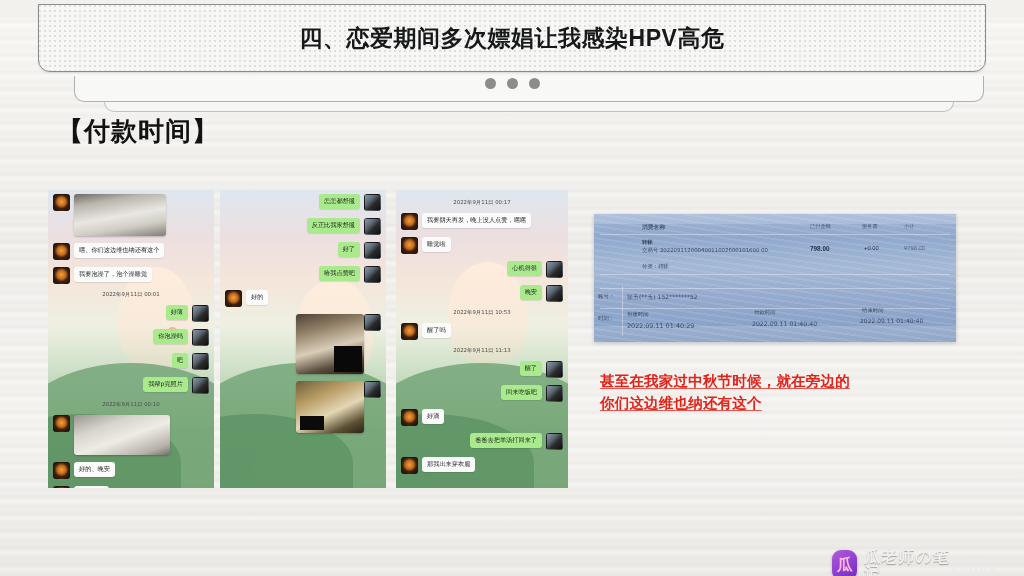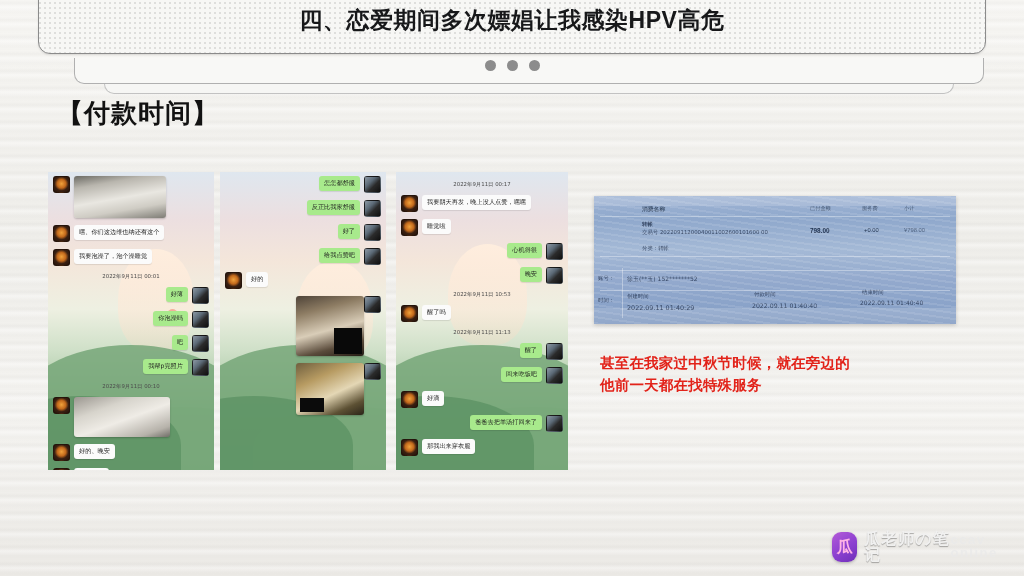--- a/index.html
+++ b/index.html
@@ -12,20 +12,21 @@
   #slide{
     position:absolute;inset:0;
     background:
       repeating-linear-gradient(180deg,
         rgba(255,255,255,0.0) 0px,
         rgba(0,0,0,0.022) 3px,
         rgba(255,255,255,0.35) 7px,
         rgba(0,0,0,0.012) 12px,
         rgba(255,255,255,0.0) 17px),
       linear-gradient(180deg,#f7f6f3 0%,#efeeea 40%,#f4f3f0 72%,#eceae6 100%);
+    margin-top: 18px;
   }
   
   .hdr-card{
     position:absolute;border:1.6px solid #8b8b8b;border-radius:10px;
     background:#fbfbfa;box-sizing:border-box;
   }
   #hdr-back2{left:104px;top:66px;width:850px;height:28px;border-color:#c2c2c2;border-top:none;border-radius:0 0 10px 10px;background:#f6f6f4;}
   #hdr-back1{left:74px;top:58px;width:910px;height:26px;border-color:#b0b0b0;border-top:none;border-radius:0 0 10px 10px;background:#f8f8f6;}
   #hdr-main{
     left:38px;top:-14px;width:948px;height:68px;border-radius:0 0 12px 12px;
@@ -126,21 +127,21 @@
   .rc-vline{position:absolute;top:72px;bottom:6px;width:1px;background:rgba(255,255,255,.35);}
 
   
   #red-note{
     position:absolute;left:600px;top:352px;width:360px;
     color:#e2231a;font-size:14.5px;font-weight:bold;line-height:1.52;
     letter-spacing:.2px;
     font-family:"DejaVu Sans","Liberation Sans",sans-serif;
   }
   #red-note span{
-    display:block;text-decoration-color:rgba(226,35,26,.75);
+    display:block;text-decoration:underline;text-decoration-color:rgba(226,35,26,.75);
     text-underline-offset:2px;
   }
   
   #watermark{position:absolute;left:832px;top:531px;display:flex;align-items:center;gap:7px;}
   #wm-icon{
     width:30px;height:30px;border-radius:9px;
     background:linear-gradient(145deg,#b45bd8 0%,#8b3fd0 55%,#6f2fb8 100%);
     display:flex;align-items:center;justify-content:center;
     color:#ffb3e6;font-size:16px;font-weight:bold;line-height:1;
     box-shadow:0 1px 3px rgba(0,0,0,.25);
@@ -340,21 +341,21 @@
     <div class="rc-txt" style="left:33px;top:108px;font-size:6.4px">2022.09.11 01:40:29</div>
     <div class="rc-txt" style="left:160px;top:94px">付款时间</div>
     <div class="rc-txt" style="left:158px;top:105px;font-size:6.2px">2022.09.11 01:40:40</div>
     <div class="rc-txt" style="left:268px;top:92px">结束时间</div>
     <div class="rc-txt" style="left:266px;top:102px;font-size:6px">2022.09.11 01:40:40</div>
     <div class="glare"></div>
   </div>
 
   <div id="red-note">
     <span>甚至在我家过中秋节时候，就在旁边的</span>
-    <span>他前一天都在找特殊服务</span>
+    <span>你们这边维也纳还有这个</span>
   </div>
 
   <div id="watermark">
     <div id="wm-icon">瓜</div>
     <div id="wm-text">
       <div id="wm-cn">瓜老师の笔记</div>
       <div id="wm-en">ccav online</div>
     </div>
   </div>
 

